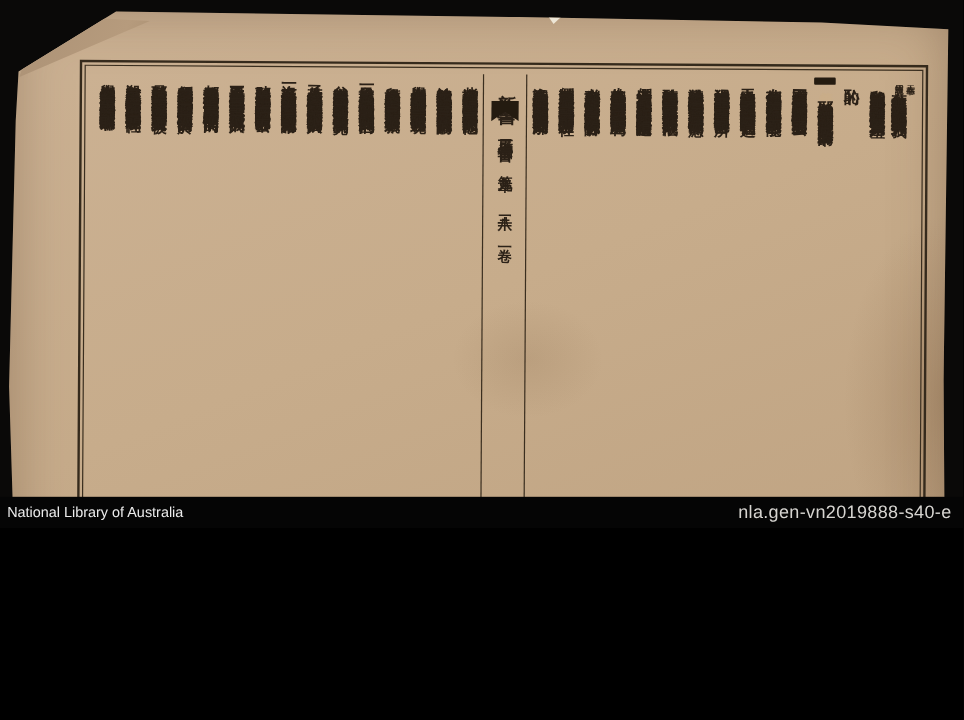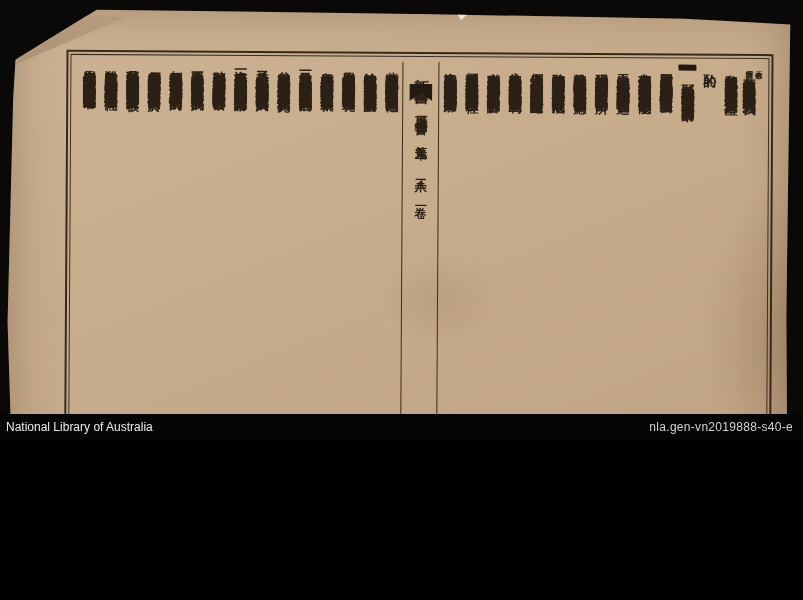--- a/index.html
+++ b/index.html
@@ -41,21 +41,21 @@
   .fishtail{writing-mode:horizontal-tb;width:23px;height:17px;background:#241b10;margin:6px 0 4px;
        clip-path:polygon(0 0,100% 0,100% 100%,50% 52%,0 100%);}
   .spine-book{font-size:12.5px;letter-spacing:1.5px;font-weight:600;}
   .spine-chapter{font-size:12px;letter-spacing:1px;margin-top:22px;font-weight:600;}
   .spine-page{font-size:12px;letter-spacing:1px;margin-top:30px;font-weight:600;}
   .spine-volume{font-size:12px;letter-spacing:1px;margin-top:26px;font-weight:600;}
   .footer-bar{position:absolute;left:0;bottom:0;width:100%;height:26px;background:#050505;
        display:flex;align-items:center;justify-content:space-between;box-sizing:border-box;
        padding:0 10px 0 6px;font-family:"Liberation Sans","DejaVu Sans",sans-serif;}
   .footer-lib{color:#ececec;font-size:12px;}
-  .footer-id{color:#d6d4d0;font-size:12px;letter-spacing:.3px;}
+  .footer-id{color:#d6d4d0;font-size:15px;letter-spacing:.3px;}
 </style>
 </head>
 <body>
 
 <div class="stage">
   <div class="paper">
     <div class="fold"></div>
     <div class="tear"></div>
 
     <div class="frame">

